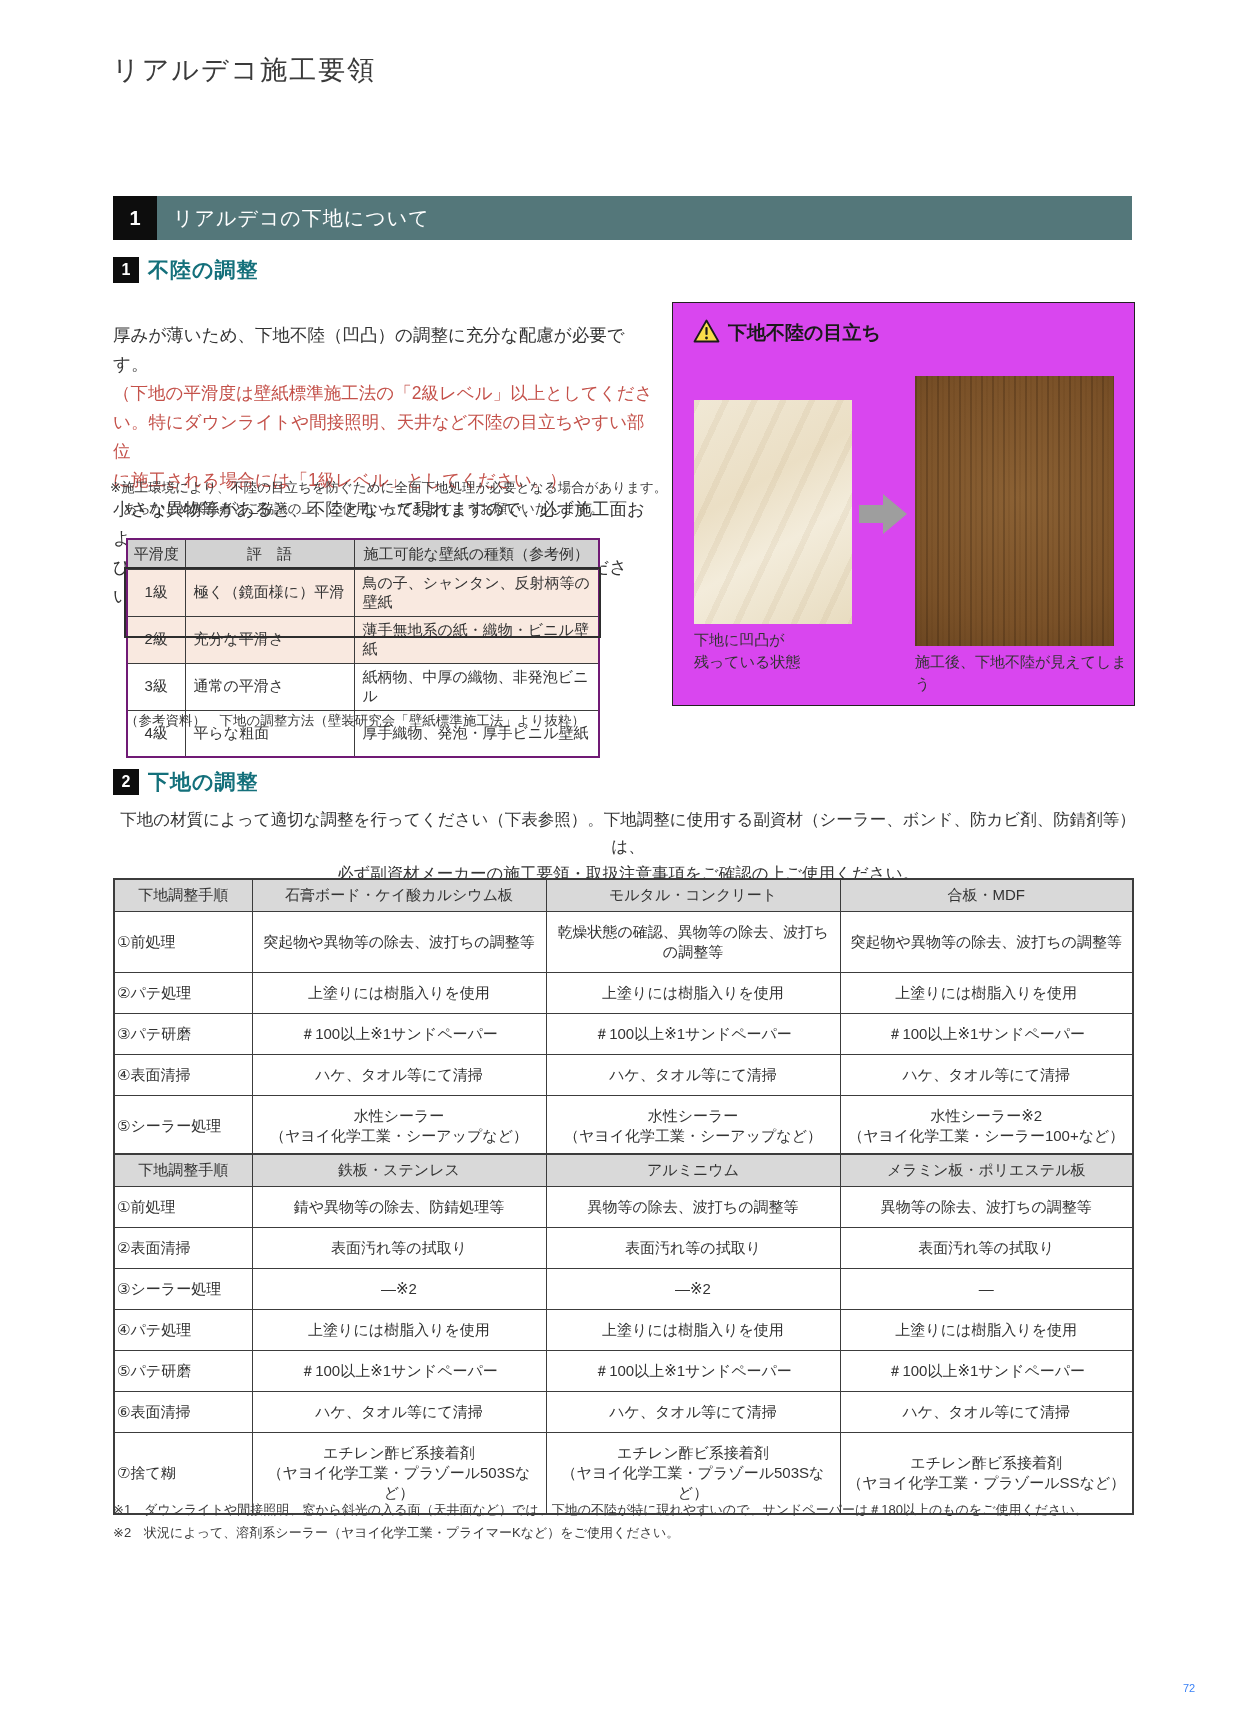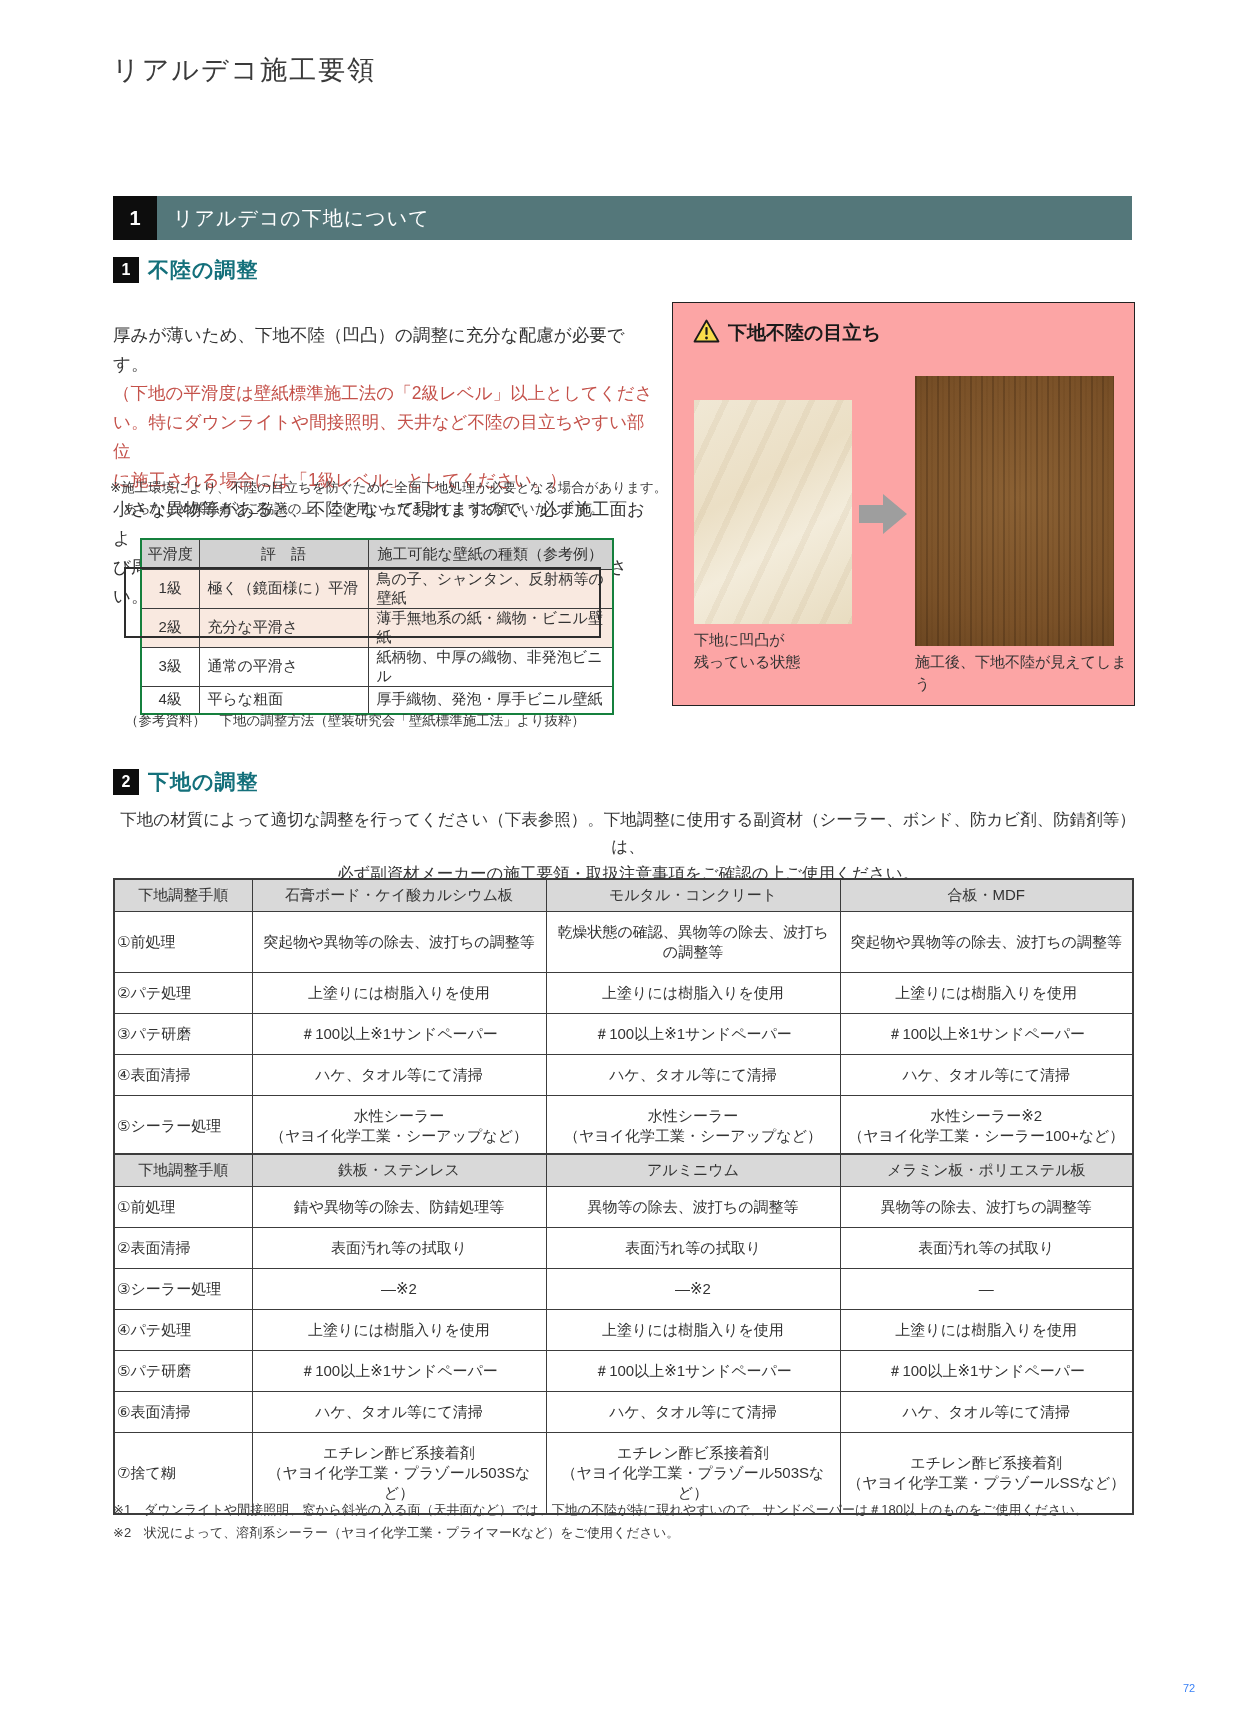--- a/index.html
+++ b/index.html
@@ -25,34 +25,34 @@
   .sub-head .label { font-size:21px; font-weight:bold; color:#14707b; letter-spacing:1px; }
 
   .para { position:absolute; left:113px; top:292px; width:540px; font-size:17.5px;
     line-height:29px; white-space:pre-line; }
   .para .red { color:#c4514a; }
 
   .note { position:absolute; left:110px; top:477px; width:560px; font-size:13.5px;
     line-height:21px; white-space:pre-line; color:#3a3a3a; }
 
   
-  .smooth-table { position:absolute; left:140px; top:538px; border-collapse:collapse;
-    table-layout:fixed; font-size:15px; border:2px solid #15803d; }
+  .smooth-table { position:absolute; left:126px; top:538px; border-collapse:collapse;
+    table-layout:fixed; font-size:15px; border:2px solid #701a75; }
   .smooth-table th, .smooth-table td { border:1px solid #3c3c3c; }
   .smooth-table th { background:#d2d2d2; height:30px; font-weight:normal; text-align:center; }
-  .smooth-table td { height:28px; padding:0 8px; }
+  .smooth-table td { height:47px; padding:0 8px; }
   .smooth-table td.grade { text-align:center; padding:0; }
   .smooth-table tr.pink td { background:#f9e9e0; }
   .emph-box { position:absolute; left:124px; top:567px; width:477px; height:71px;
     border:2.5px solid #2d2d2d; pointer-events:none; }
   .table-caption { position:absolute; left:113px; top:712px; font-size:13.5px; color:#3a3a3a;margin-left:12px; }
 
   
   .warn-box { position:absolute; left:672px; top:302px; width:463px; height:404px;
-    border:1.5px solid #222; background:#fca5a5; }
+    border:1.5px solid #222; background:#d946ef; }
   .warn-title { position:absolute; left:20px; top:16px; display:flex; align-items:center; gap:8px; }
   .warn-title .txt { font-size:19px; font-weight:bold; color:#1a1a1a; }
   .photo-cream { position:absolute; left:21px; top:97px; width:158px; height:224px;
     background:
       repeating-linear-gradient(115deg, rgba(170,140,95,0.10) 0 6px, rgba(255,255,255,0) 6px 26px),
       linear-gradient(150deg,#f0e8d5 0%,#ebdfc5 38%,#f3ecdb 62%,#e8dcc0 100%); }
   .photo-wood { position:absolute; left:242px; top:73px; width:199px; height:270px;
     background:
       repeating-linear-gradient(90deg, rgba(35,18,4,0.22) 0 2px, rgba(35,18,4,0) 2px 5px, rgba(90,55,20,0.15) 5px 7px, rgba(35,18,4,0) 7px 11px),
       radial-gradient(120% 85% at 52% 45%, #8b6134 0%, #7a5128 55%, #5e3d1c 100%); }

